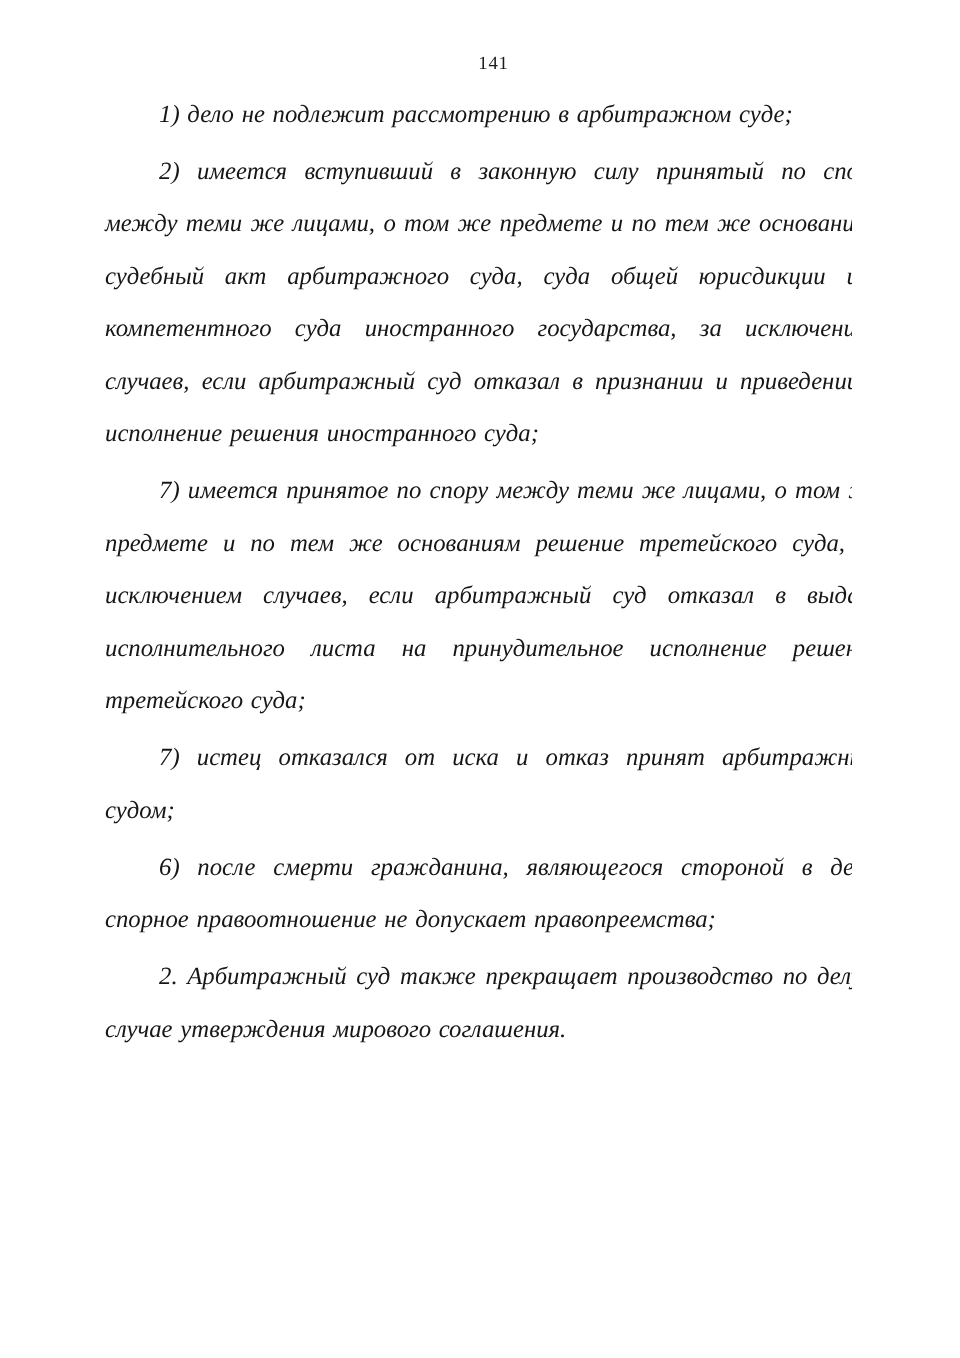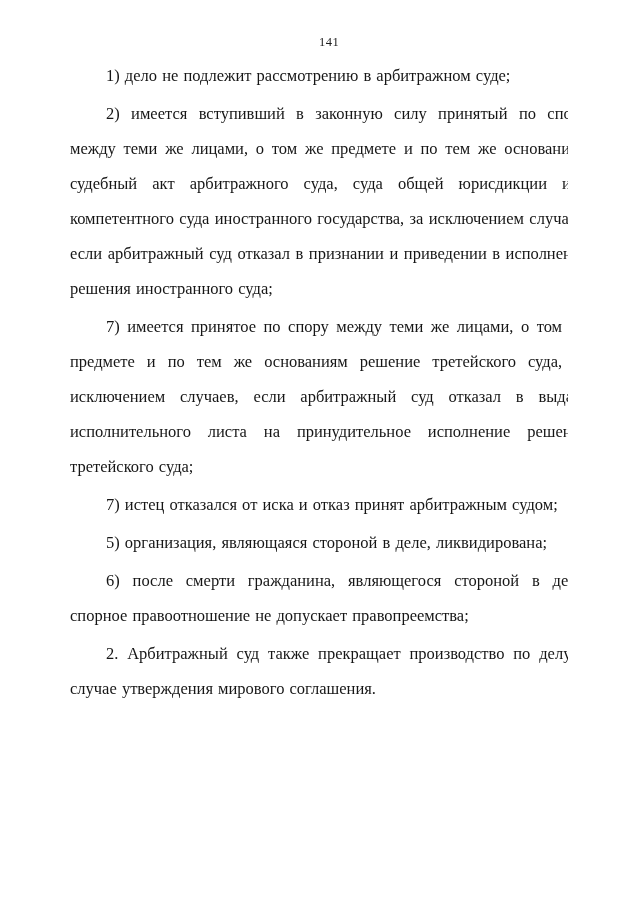--- a/index.html
+++ b/index.html
@@ -25,37 +25,37 @@
     font-size: 12.5px;
     letter-spacing: 0.5px;
     color: #1a1a1a;
   }
   .doc-body {
     position: absolute;
     top: 58px;
     left: 70px;
     width: 518px;
     font-size: 16.5px;
+    font-style: italic;
   }
   .doc-body p {
     margin: 0 0 3px 0;
     line-height: 35px;
     text-align: justify;
     text-indent: 36px;
     word-spacing: 1px;
     color: #161616;
   }
 </style>
 </head>
 <body>
 
 <div class="sheet">
   <div class="page-number">141</div>
   <div class="doc-body">
       <p>1) дело не подлежит рассмотрению в арбитражном суде;</p>
       <p>2) имеется вступивший в законную силу принятый по спору между теми же лицами, о том же предмете и по тем же основаниям судебный акт арбитражного суда, суда общей юрисдикции или компетентного суда иностранного государства, за исключением случаев, если арбитражный суд отказал в признании и приведении в исполнение решения иностранного суда;</p>
       <p>7) имеется принятое по спору между теми же лицами, о том же предмете и по тем же основаниям решение третейского суда, за исключением случаев, если арбитражный суд отказал в выдаче исполнительного листа на принудительное исполнение решения третейского суда;</p>
       <p>7) истец отказался от иска и отказ принят арбитражным судом;</p>
-      <p>5) организация, являющаяся стороной в деле, ликвидирована;</p>
       <p>6) после смерти гражданина, являющегося стороной в деле, спорное правоотношение не допускает правопреемства;</p>
       <p>2. Арбитражный суд также прекращает производство по делу в случае утверждения мирового соглашения.</p>
     </div>
 </div>
 
 </body></html>

